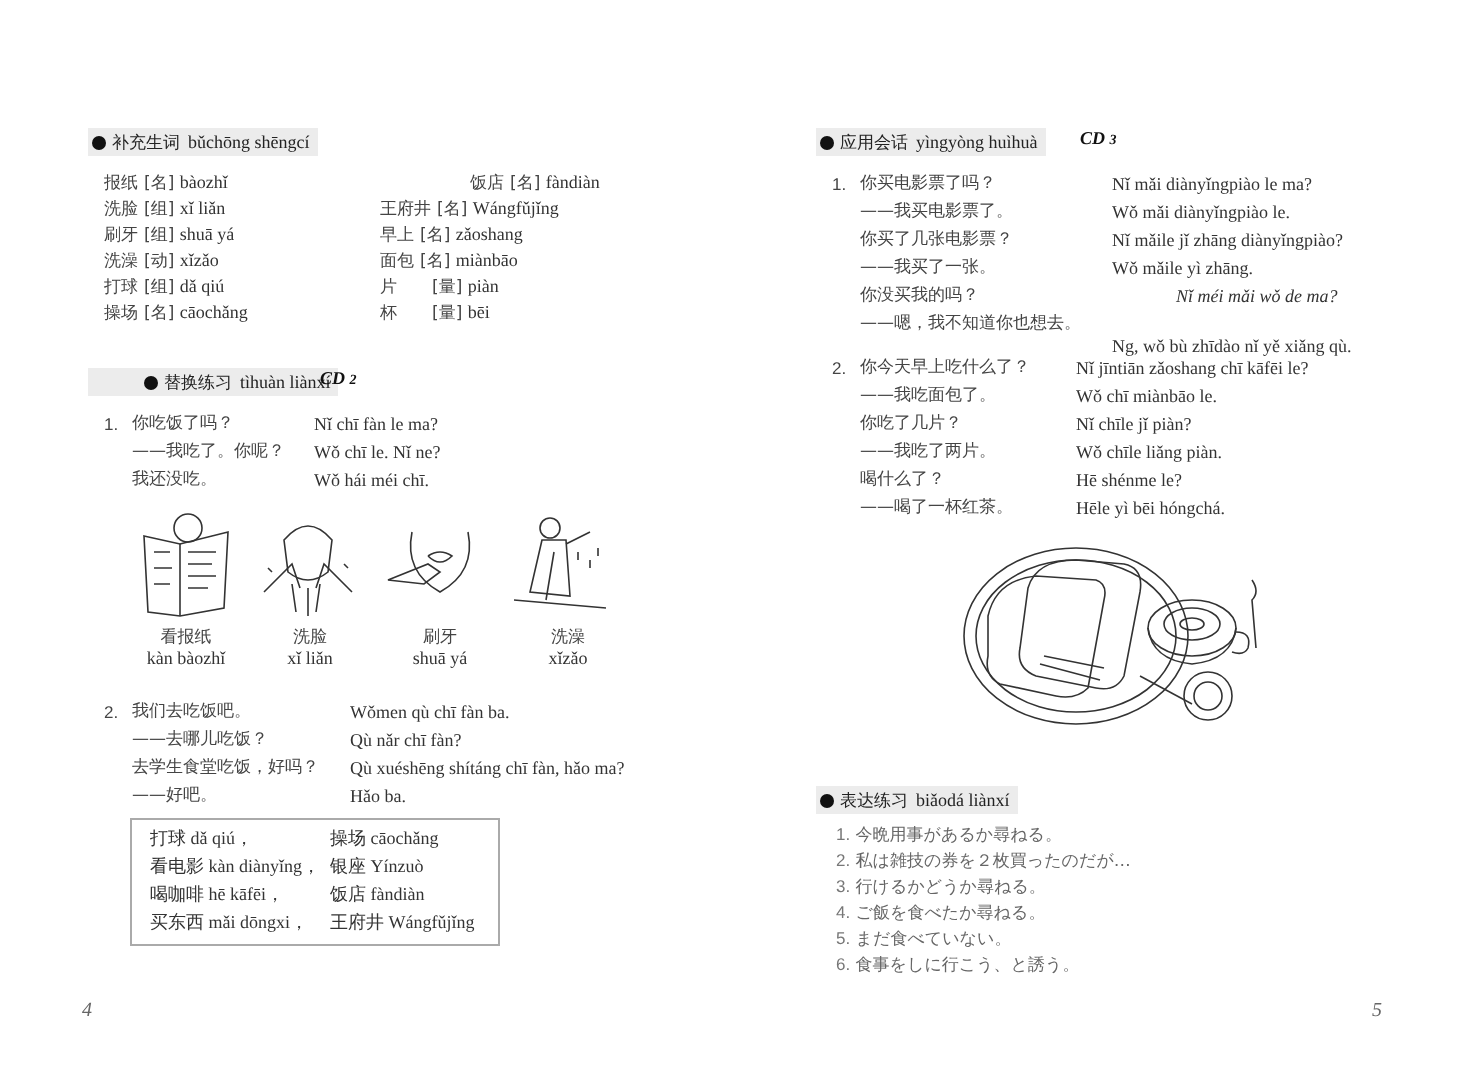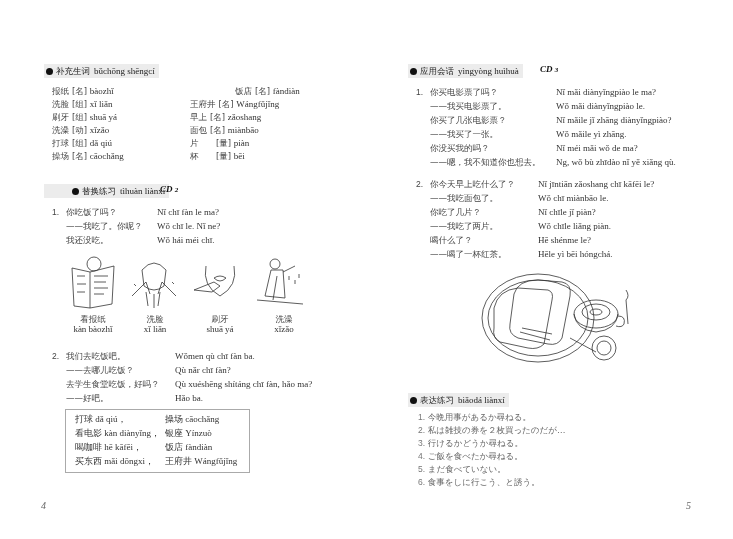--- a/index.html
+++ b/index.html
@@ -146,23 +146,23 @@
   <div class="row num" style="left:416px;top:87px;">1.</div>
   <div class="row cnt" style="left:430px;top:87px;">你买电影票了吗？</div>
   <div class="row pyt" style="left:556px;top:87px;">Nǐ mǎi diànyǐngpiào le ma?</div>
   <div class="row cnt" style="left:430px;top:101px;">——我买电影票了。</div>
   <div class="row pyt" style="left:556px;top:101px;">Wǒ mǎi diànyǐngpiào le.</div>
   <div class="row cnt" style="left:430px;top:115px;">你买了几张电影票？</div>
   <div class="row pyt" style="left:556px;top:115px;">Nǐ mǎile jǐ zhāng diànyǐngpiào?</div>
   <div class="row cnt" style="left:430px;top:129px;">——我买了一张。</div>
   <div class="row pyt" style="left:556px;top:129px;">Wǒ mǎile yì zhāng.</div>
   <div class="row cnt" style="left:430px;top:143px;">你没买我的吗？</div>
-  <div class="row pyt" style="left:556px;top:143px;">Nǐ méi mǎi wǒ de ma?</div>
+  <div class="row pyt" style="left:588px;top:143px;font-style:italic;">Nǐ méi mǎi wǒ de ma?</div>
   <div class="row cnt" style="left:430px;top:157px;">——嗯，我不知道你也想去。</div>
-  <div class="row pyt" style="left:556px;top:157px;">Ng, wǒ bù zhīdào nǐ yě xiǎng qù.</div>
+  <div class="row pyt" style="left:556px;top:168px;">Ng, wǒ bù zhīdào nǐ yě xiǎng qù.</div>
 
   <div class="row num" style="left:416px;top:179px;">2.</div>
   <div class="row cnt" style="left:430px;top:179px;">你今天早上吃什么了？</div>
   <div class="row pyt" style="left:538px;top:179px;">Nǐ jīntiān zǎoshang chī kāfēi le?</div>
   <div class="row cnt" style="left:430px;top:193px;">——我吃面包了。</div>
   <div class="row pyt" style="left:538px;top:193px;">Wǒ chī miànbāo le.</div>
   <div class="row cnt" style="left:430px;top:207px;">你吃了几片？</div>
   <div class="row pyt" style="left:538px;top:207px;">Nǐ chīle jǐ piàn?</div>
   <div class="row cnt" style="left:430px;top:221px;">——我吃了两片。</div>
   <div class="row pyt" style="left:538px;top:221px;">Wǒ chīle liǎng piàn.</div>

